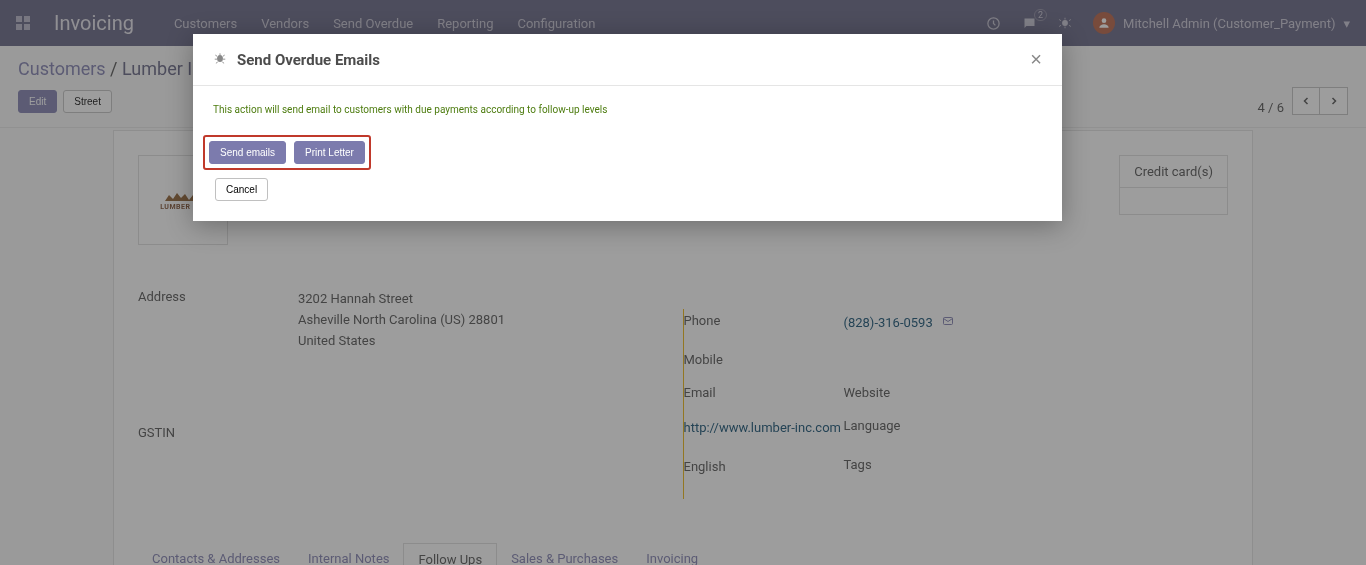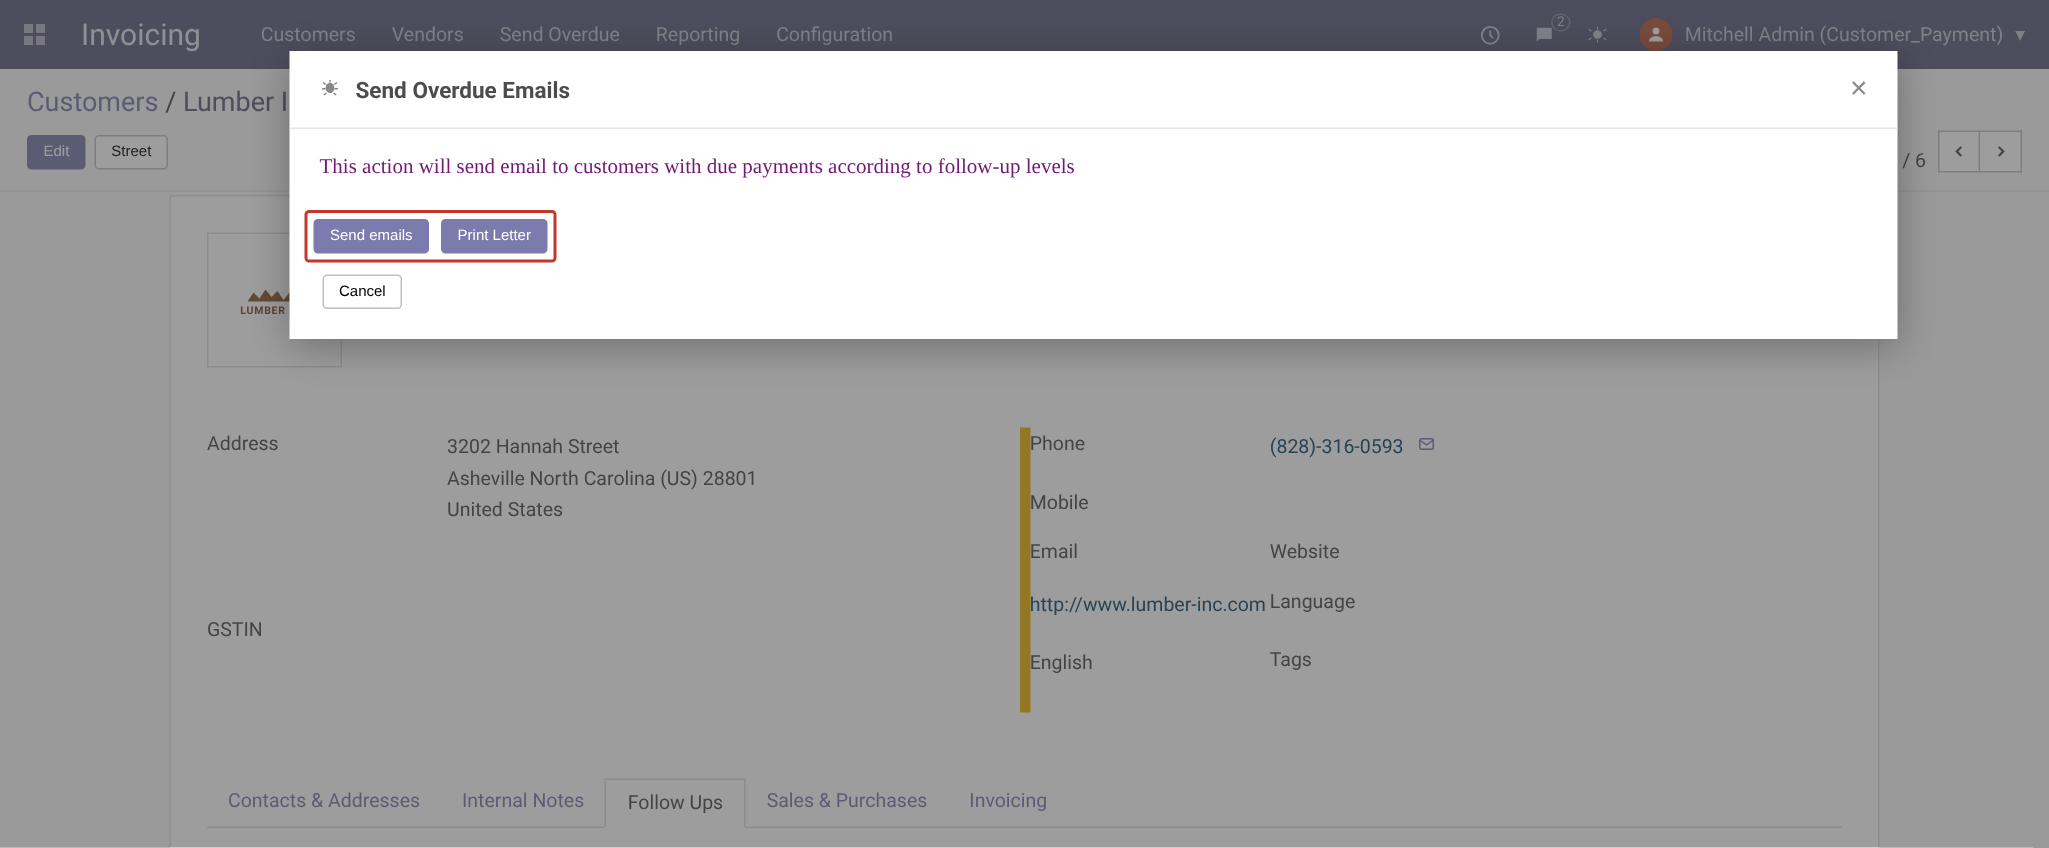--- a/index.html
+++ b/index.html
@@ -202,22 +202,23 @@
     }
     .details-col {
       flex: 1;
       display: grid;
       grid-template-columns: 160px 1fr;
       row-gap: 10px;
       align-items: start;
     }
     .details-col.left { margin-right: 0; }
     .details-col.right {
-      border-left: 7px solid #eab308;
+      border-left: 1px solid #eab308;
       padding-left: 0;
+      margin-top: 24px;
     }
     .field-label {
       font-weight: normal;
       color: #4c4c4c;
       padding: 4px 0;
     }
     .field-val {
       color: #4c4c4c;
       padding: 4px 0;
       line-height: 1.6;
@@ -246,21 +247,21 @@
     .modal-backdrop {
       position: absolute;
       inset: 0;
       background: rgba(60,60,60,0.5);
       z-index: 10;
     }
     .modal {
       position: absolute;
       top: 34px;
       left: 193px;
-      width: 1072px;
+      width: 869px;
       background: #fff;
       z-index: 11;
       box-shadow: 0 5px 25px rgba(0,0,0,0.3);
     }
     .modal-header {
       display: flex;
       align-items: center;
       padding: 14px 20px;
       border-bottom: 1px solid #e5e5e5;
       gap: 10px;
@@ -273,23 +274,22 @@
     .modal-close {
       margin-left: auto;
       font-size: 20px;
       color: #888;
       cursor: pointer;
       background: none;
       border: none;
     }
     .modal-body {
       padding: 18px 20px 14px 20px;
-      color: #701a75;
-      font-size: 14px;
-      font-family: Liberation Serif, serif;
+      color: #4d7c0f;
+      font-size: 10px;
     }
     .modal-footer {
       padding: 6px 14px 20px 14px;
       display: flex;
       gap: 8px;
       align-items: flex-start;
       flex-direction: column;
     }
     .highlight-box {
       border: 2px solid #c0392b;

